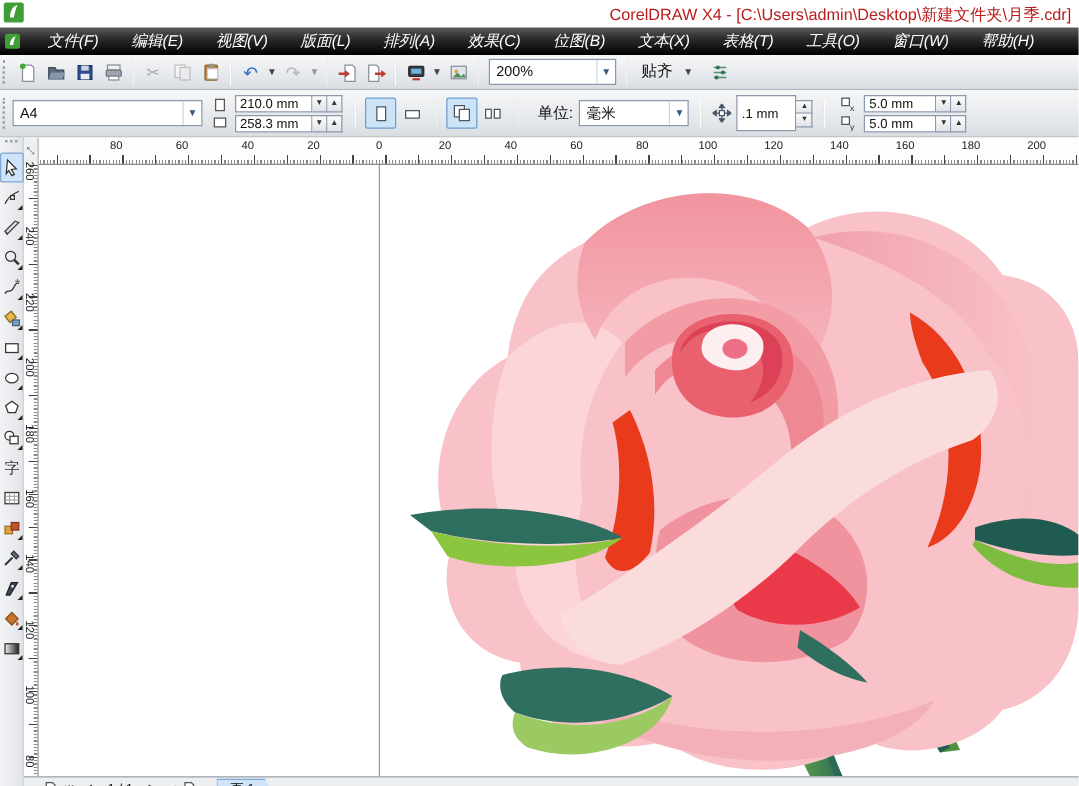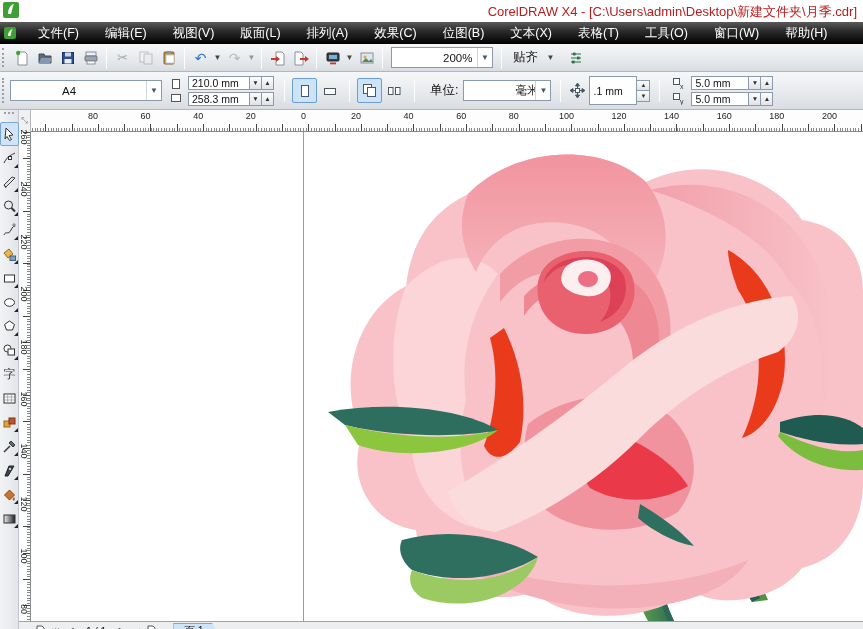--- a/index.html
+++ b/index.html
@@ -20,21 +20,21 @@
   .bar{position:absolute;left:0;width:863px;background:linear-gradient(#f6f7f8,#e3e6ea 70%,#d9dce0);border-bottom:1px solid #b3b7bd;display:flex;align-items:center;}
   .toolbar{top:44px;height:28px;}
   .propbar{top:72px;height:38px;}
   .grip{width:5px;height:70%;margin:0 3px 0 2px;border-left:2px dotted #9aa0a8;}
   .tbtn{width:23px;height:23px;border:1px solid transparent;border-radius:2px;display:flex;align-items:center;justify-content:center;position:relative;flex:0 0 auto;}
   .tbtn svg{display:block;}
   .tbtn.disabled{opacity:.45;}
   .dd{width:11px;height:23px;display:flex;align-items:center;justify-content:center;font-size:8px;color:#444;flex:0 0 auto;}
   .sep{width:1px;height:22px;background:#b9bdc3;border-right:1px solid #fdfdfe;margin:0 4px;flex:0 0 auto;}
   .combo{height:21px;background:#fff;border:1px solid #8a99ab;display:flex;align-items:center;font-size:11.5px;color:#111;position:relative;flex:0 0 auto;}
-  .combo .val{flex:1;padding:0 5px;white-space:nowrap;overflow:hidden;margin-left:46px;}
+  .combo .val{flex:1;padding:0 5px;white-space:nowrap;overflow:hidden;}
   .combo .arrow{width:15px;height:100%;display:flex;align-items:center;justify-content:center;font-size:8px;color:#3a5a7a;border-left:1px solid #cfd6de;}
   .glyphbtn{font-size:14px;color:#2f6fbe;line-height:1;}
   .snap-label{font-size:12.5px;color:#111;padding:0 4px;}
 
   
   .field{height:14px;background:#fff;border:1px solid #8a99ab;font-size:10.5px;display:flex;align-items:center;padding:0 3px;color:#111;}
   .spinpair{display:flex;}
   .spinbtn{width:12px;height:14px;border:1px solid #8a99ab;border-left:none;background:linear-gradient(#fdfdfd,#dfe3e8);font-size:6.5px;color:#333;display:flex;align-items:center;justify-content:center;}
   .vspin{display:flex;flex-direction:column;width:13px;height:22px;}
   .vspin div{flex:1;border:1px solid #8a99ab;border-left:none;background:linear-gradient(#fdfdfd,#dfe3e8);font-size:6px;display:flex;align-items:center;justify-content:center;color:#333;}
@@ -122,21 +122,21 @@
       <div class="menu-item">排列(A)</div>
       <div class="menu-item">效果(C)</div>
       <div class="menu-item">位图(B)</div>
       <div class="menu-item">文本(X)</div>
       <div class="menu-item">表格(T)</div>
       <div class="menu-item">工具(O)</div>
       <div class="menu-item">窗口(W)</div>
       <div class="menu-item">帮助(H)</div>
     </div>
 </div>
-<style>.menubar [data-repeat]{display:flex;align-items:center;}</style>
+<style>.menubar [data-repeat]{display:flex;align-items:center;font-style:italic;}</style>
 
 <div class="bar toolbar">
   <div class="grip"></div>
   <div class="tbtn">
       <svg width="16" height="16" viewBox="0 0 16 16">
         <path d="M4 2h7l2 2v11H4z" fill="#fff" stroke="#8a8f96"></path>
         <circle cx="4.2" cy="3" r="2.2" fill="#43a531"></circle>
       </svg>
     </div>
   <div class="tbtn">

